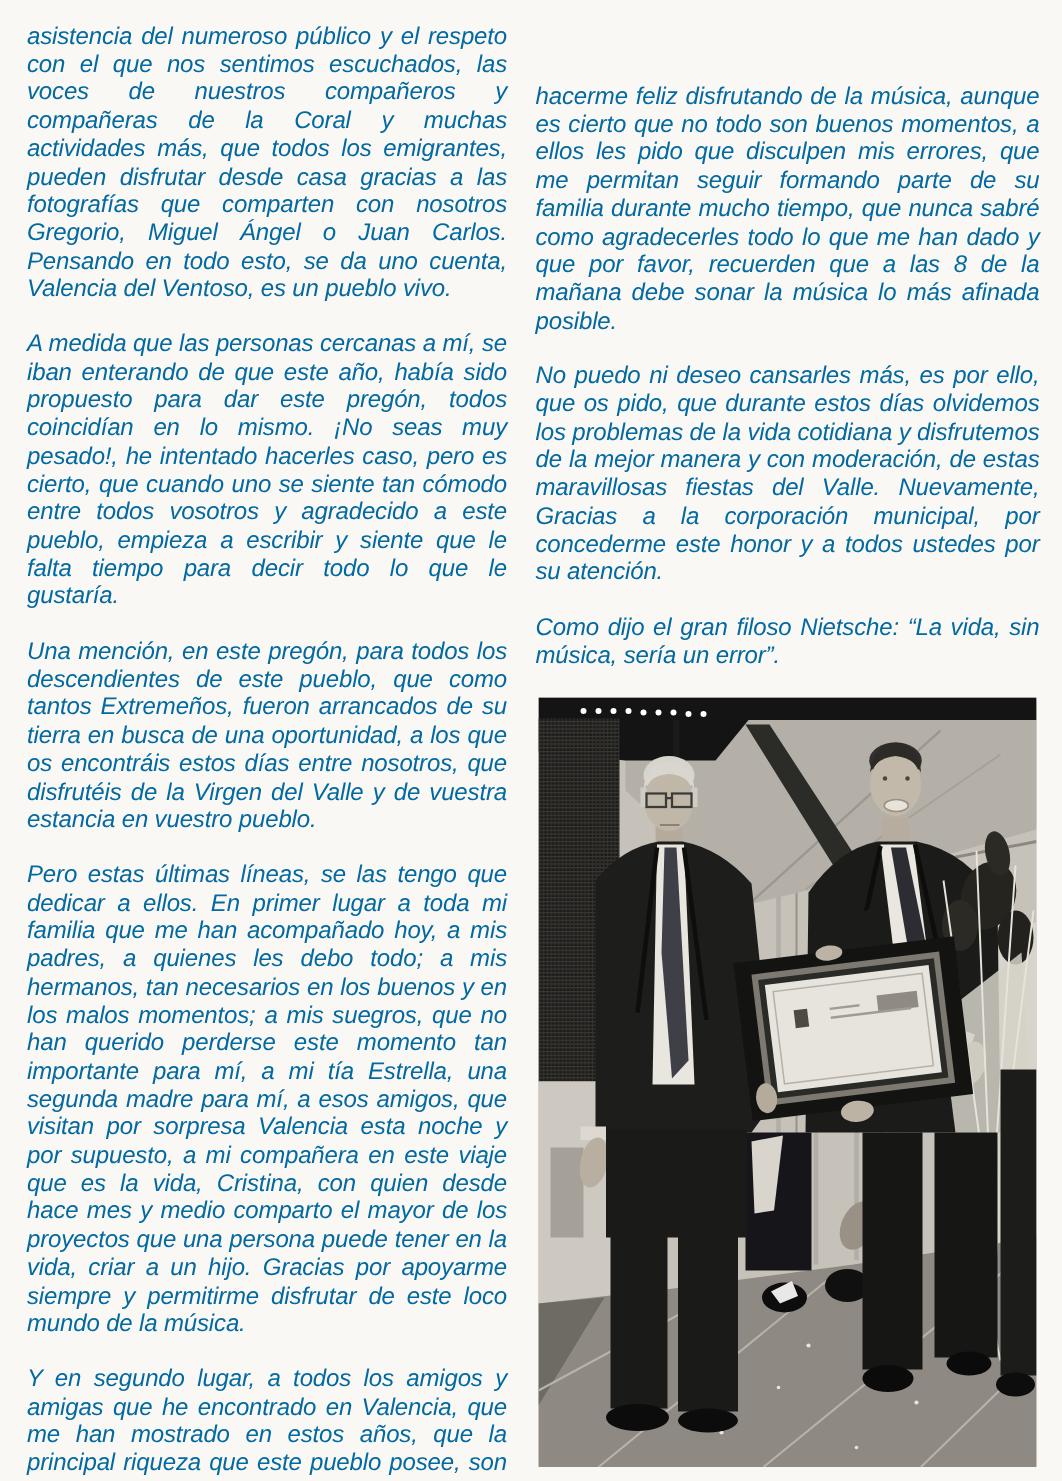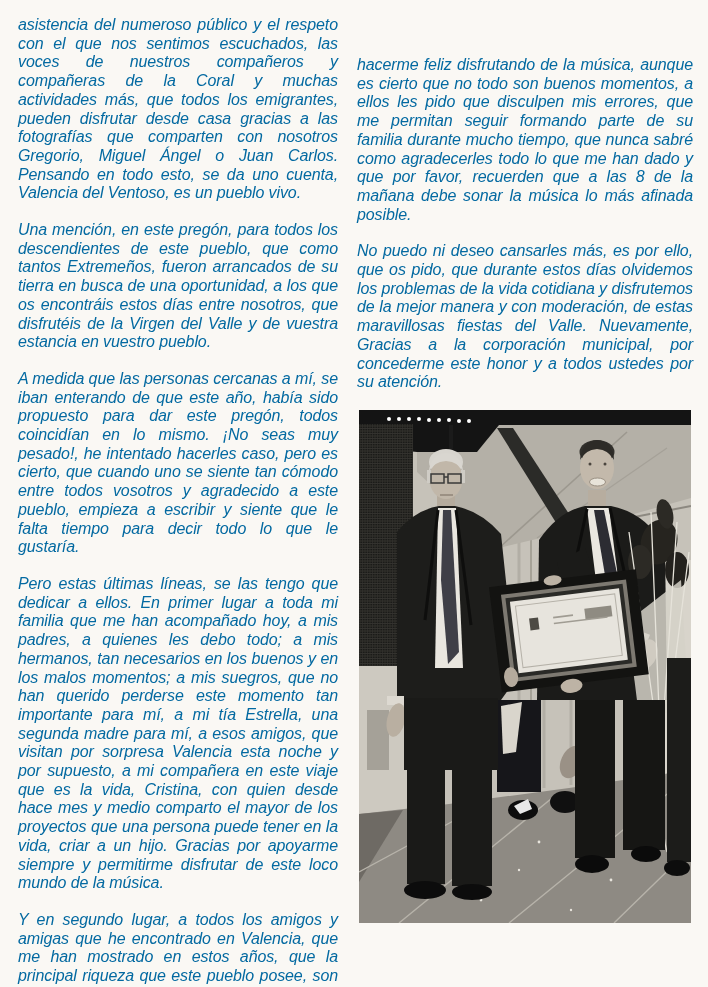--- a/index.html
+++ b/index.html
@@ -35,29 +35,30 @@
   }
   .photo-wrap svg { display:block; width:332px; height:513px; }
 </style>
 </head>
 <body>
 
 <div class="page">
 
   <div class="col col-left">
     <p>asistencia del numeroso público y el respeto con el que nos sentimos escuchados, las voces de nuestros compañeros y compañeras de la Coral y muchas actividades más, que todos los emigrantes, pueden disfrutar desde casa gracias a las fotografías que comparten con nosotros Gregorio, Miguel Ángel o Juan Carlos. Pensando en todo esto, se da uno cuenta, Valencia del Ventoso, es un pueblo vivo.</p>
+    <p>A medida que las personas cercanas a mí, se iban enterando de que este año, había sido propuesto para dar este pregón, todos coincidían en lo mismo. ¡No seas muy pesado!, he intentado hacerles caso, pero es cierto, que cuando uno se siente tan cómodo entre todos vosotros y agradecido a este pueblo, empieza a escribir y siente que le falta tiempo para decir todo lo que le gustaría.</p>
     <p>Una mención, en este pregón, para todos los descendientes de este pueblo, que como tantos Extremeños, fueron arrancados de su tierra en busca de una oportunidad, a los que os encontráis estos días entre nosotros, que disfrutéis de la Virgen del Valle y de vuestra estancia en vuestro pueblo.</p>
-    <p>A medida que las personas cercanas a mí, se iban enterando de que este año, había sido propuesto para dar este pregón, todos coincidían en lo mismo. ¡No seas muy pesado!, he intentado hacerles caso, pero es cierto, que cuando uno se siente tan cómodo entre todos vosotros y agradecido a este pueblo, empieza a escribir y siente que le falta tiempo para decir todo lo que le gustaría.</p>
     <p>Pero estas últimas líneas, se las tengo que dedicar a ellos. En primer lugar a toda mi familia que me han acompañado hoy, a mis padres, a quienes les debo todo; a mis hermanos, tan necesarios en los buenos y en los malos momentos; a mis suegros, que no han querido perderse este momento tan importante para mí, a mi tía Estrella, una segunda madre para mí, a esos amigos, que visitan por sorpresa Valencia esta noche y por supuesto, a mi compañera en este viaje que es la vida, Cristina, con quien desde hace mes y medio comparto el mayor de los proyectos que una persona puede tener en la vida, criar a un hijo. Gracias por apoyarme siempre y permitirme disfrutar de este loco mundo de la música.</p>
     <p>Y en segundo lugar, a todos los amigos y amigas que he encontrado en Valencia, que me han mostrado en estos años, que la principal riqueza que este pueblo posee, son sus gentes. Nobles como sus calles y claras como el agua de sus fuentes. Especialmente a ellos, a mis compañeros de la Banda, todos y cada uno de ellos consiguen</p>
   </div>
 
   <div class="col col-right">
     <p>hacerme feliz disfrutando de la música, aunque es cierto que no todo son buenos momentos, a ellos les pido que disculpen mis errores, que me permitan seguir formando parte de su familia durante mucho tiempo, que nunca sabré como agradecerles todo lo que me han dado y que por favor, recuerden que a las 8 de la mañana debe sonar la música lo más afinada posible.</p>
     <p>No puedo ni deseo cansarles más, es por ello, que os pido, que durante estos días olvidemos los problemas de la vida cotidiana y disfrutemos de la mejor manera y con moderación, de estas maravillosas fiestas del Valle. Nuevamente, Gracias a la corporación municipal, por concederme este honor y a todos ustedes por su atención.</p>
+    <p>Como dijo el gran filoso Nietsche: “La vida, sin música, sería un error”.</p>
 
     <div class="photo-wrap">
       <svg viewBox="0 0 332 513" xmlns="http://www.w3.org/2000/svg">
         <defs>
           <pattern id="mesh" width="5" height="5" patternUnits="userSpaceOnUse">
             <rect width="5" height="5" fill="#1b1b19"></rect>
             <path d="M0 1 H5 M0 3.5 H5" stroke="#3d3b36" stroke-width="0.7"></path>
             <path d="M1 0 V5 M3.5 0 V5" stroke="#34322e" stroke-width="0.7"></path>
           </pattern>
         </defs>

